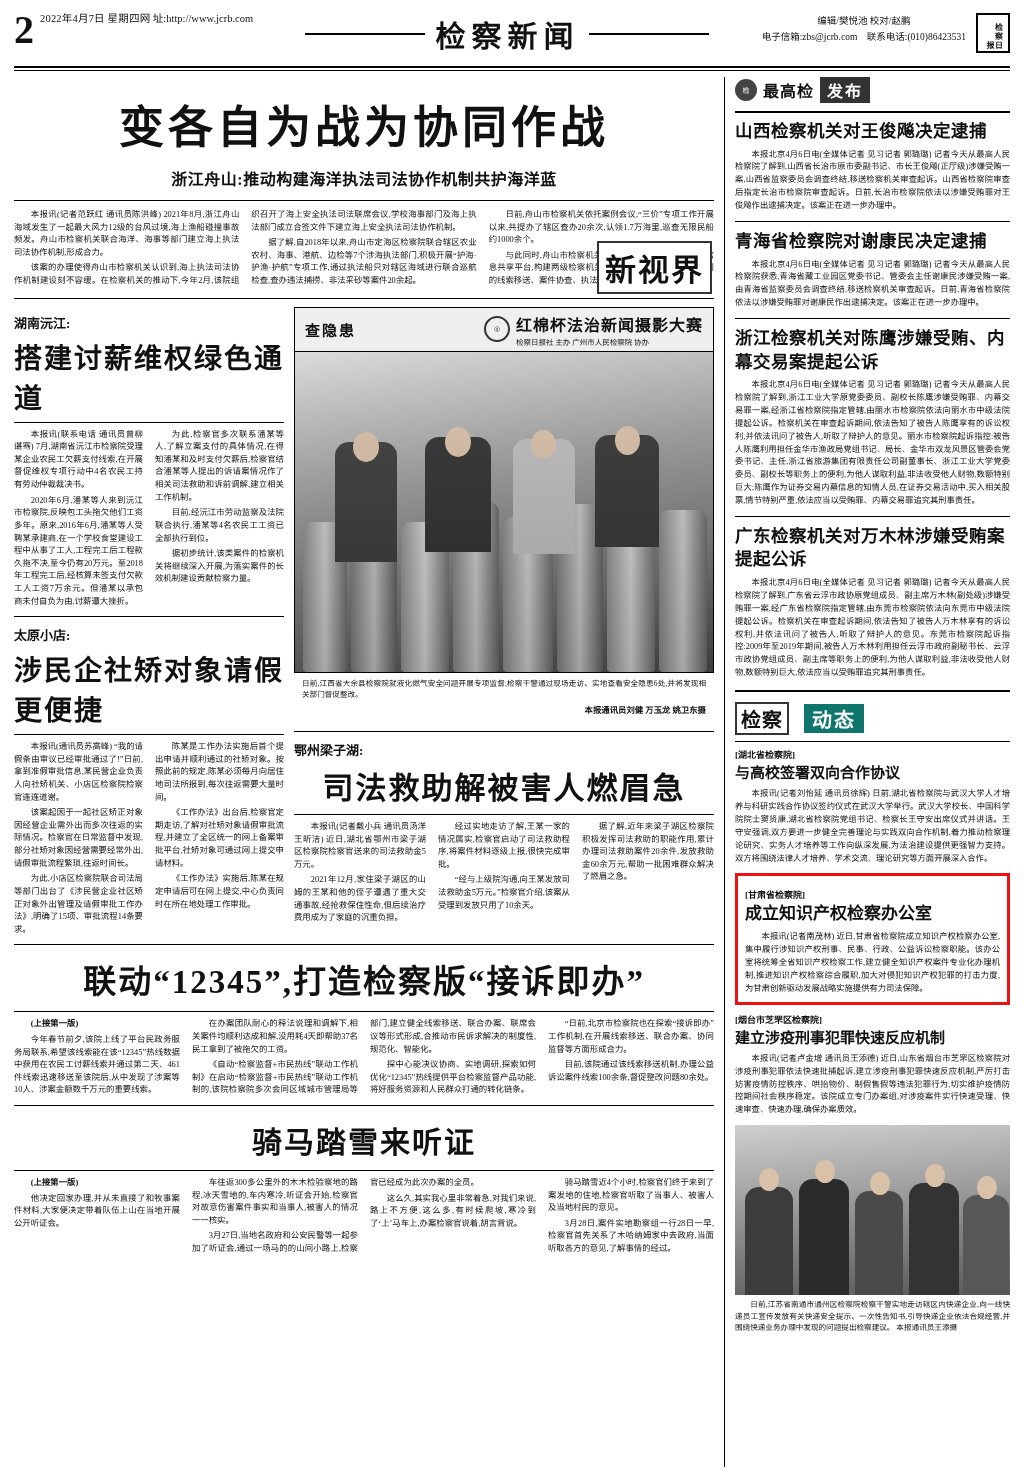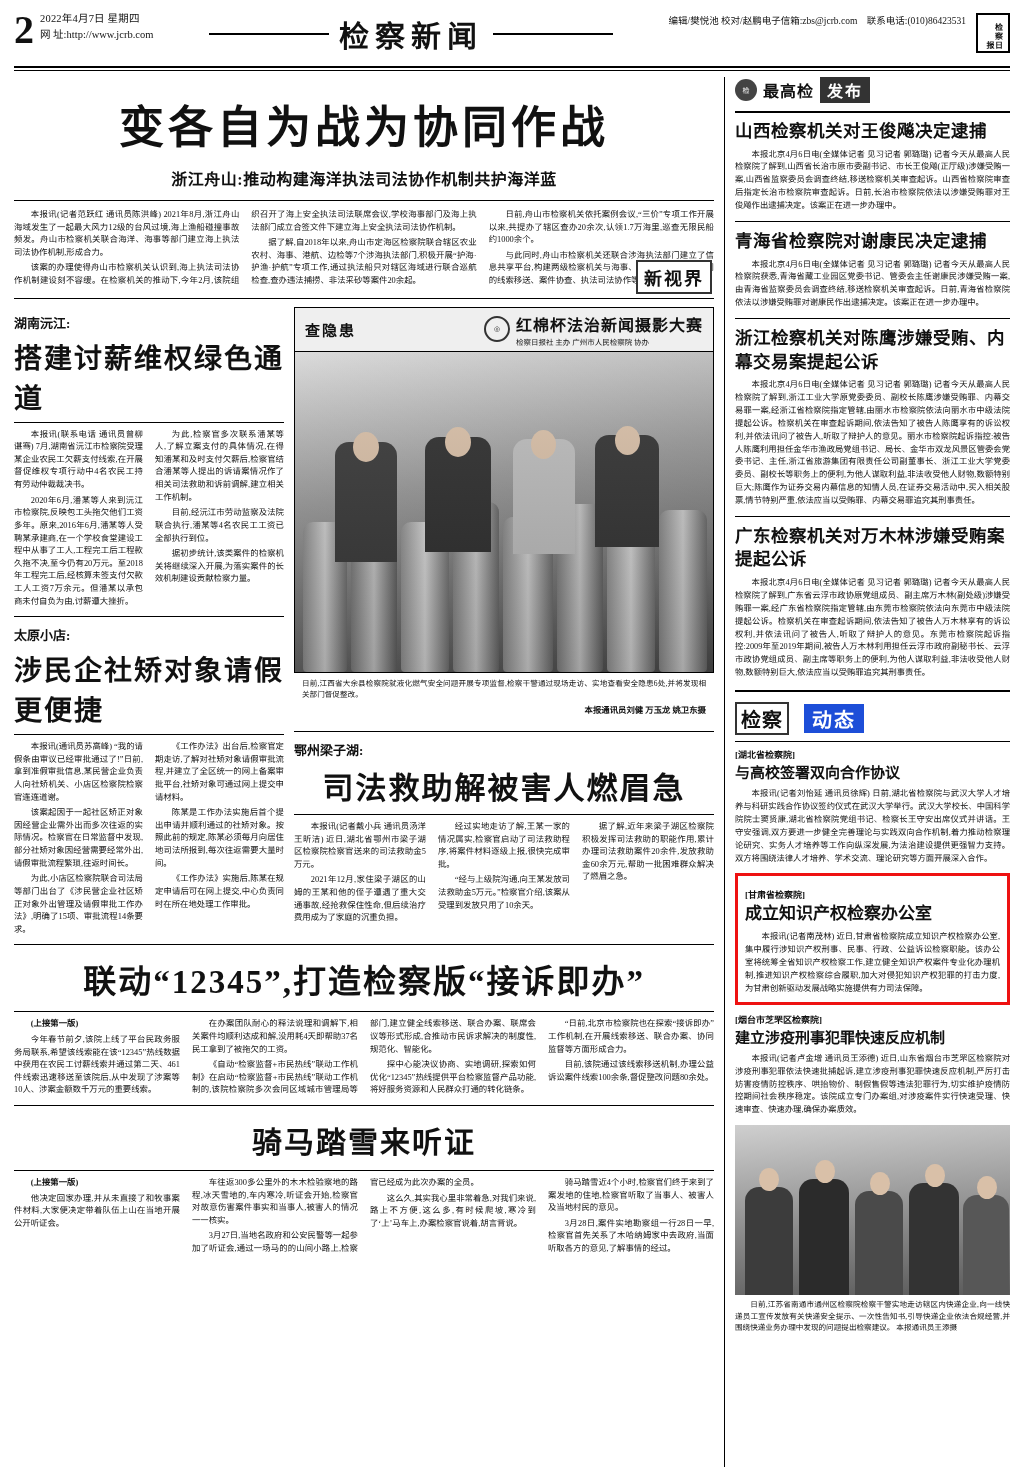--- a/index.html
+++ b/index.html
@@ -12,32 +12,32 @@
     overflow: hidden;
   }
   .page { width: 1024px; height: 1473px; position: relative; padding: 8px 14px; }
 
   
   .masthead { display: flex; align-items: flex-start; height: 56px; position: relative; }
   .page-num {
     font-size: 40px; font-weight: bold; line-height: 1;
     font-family: "Liberation Serif", serif; padding-right: 6px; padding-top: 2px;
   }
-  .mast-left { display: flex; flex-direction: column; justify-content: center; font-size: 10.5px; line-height: 1.55; padding-top: 3px; }
+  .mast-left { display: flex; flex-direction: row; justify-content: center; font-size: 10.5px; line-height: 1.55; padding-top: 3px; }
   .mast-left .l1 { letter-spacing: .2px; }
   .mast-title-wrap { flex: 1; display: flex; align-items: center; justify-content: center; position: relative; padding-top: 4px;}
   .mast-title {
     font-size: 30px; font-weight: bold; letter-spacing: 6px;
     font-family: "Liberation Serif", serif;
   }
   .mast-rule-l, .mast-rule-r { height: 2px; background: #000; width: 120px; }
   .mast-rule-l { margin-right: 10px; }
   .mast-rule-r { margin-left: 10px; }
   .mast-right { font-size: 9.5px; line-height: 1.7; text-align: right; padding-top: 5px; display:flex; gap:10px; align-items:flex-start;}
-  .mast-right .cols { display:flex; flex-direction:row;text-align:center; }
+  .mast-right .cols { display:flex; flex-direction:column;text-align:center; }
   .mast-right .cols .r2 { white-space: nowrap; }
   .logo-box {
     width: 34px; height: 40px; border: 2px solid #000; display: flex;
     align-items: center; justify-content: center; font-size: 8px; line-height: 1.05;
     writing-mode: vertical-rl; letter-spacing: 1px; font-weight: bold; padding: 1px;
   }
   .mast-hr { border: 0; border-top: 2px solid #000; margin: 2px 0 0 0; }
   .mast-hr2 { border: 0; border-top: 1px solid #000; margin: 2px 0 6px 0; }
 
   
@@ -92,21 +92,21 @@
   .brand-t1 { font-size: 16px; font-weight: bold; letter-spacing: 1px; }
   .brand-t2 { font-size: 16px; font-weight: bold; color: #fff; background: #333; padding: 1px 7px; letter-spacing: 2px;}
   .rail-head { font-size: 17.5px; font-weight: bold; line-height: 1.35; margin: 7px 0 5px; letter-spacing: .5px;}
   .rail-body { font-size: 8.3px; line-height: 1.55; text-align: justify; text-indent: 2em; }
   .rail-hr { border: 0; border-top: 1px solid #000; margin: 8px 0; }
   .rail-tag { font-size: 9px; font-weight: bold; margin-top: 6px; }
   .rail-head-sm { font-size: 15px; font-weight: bold; line-height: 1.35; margin: 2px 0 5px; }
 
   .dyn-bar { display:flex; align-items:center; gap:15px; margin: 10px 0 6px;}
   .dyn-1 { font-size: 20px; font-weight: bold; letter-spacing: 1px; border: 2px solid #333; padding: 0 4px;}
-  .dyn-2 { font-size: 20px; font-weight: bold; color:#fff; background:#1d4ed8; padding: 0 8px; letter-spacing:2px;}
+  .dyn-2 { font-size: 20px; font-weight: bold; color:#fff; background:#0f766e; padding: 0 8px; letter-spacing:2px;}
 
   .highlight-box { border: 3px solid #e11; padding: 6px 7px; margin: 8px 0; }
 
   .rail-photo { height: 170px; margin-top: 8px; background: linear-gradient(160deg,#c9c9c9,#7d7d7d 60%,#565656); position:relative; overflow:hidden;}
   .rail-photo-cap { font-size:7.6px; line-height:1.5; text-align: justify; margin-top:4px; text-indent:2em;}
 
   
   .big-center-head { text-align:center; font-size: 33px; font-weight: bold; letter-spacing: 2px; margin: 10px 0 8px;}
   .big-center-head-2 { text-align:center; font-size: 30px; font-weight: bold; letter-spacing: 2px; margin: 12px 0 8px;}
   .cont-note { font-size: 8.4px; font-weight: bold; }
@@ -155,21 +155,21 @@
       <hr class="rule-thin">
 
       <div style="position:relative;">
         <div class="cols-3">
           <p class="art">本报讯(记者范跃红 通讯员陈洪峰) 2021年8月,浙江舟山海域发生了一起最大风力12级的台风过境,海上渔船碰撞事故频发。舟山市检察机关联合海洋、海事等部门建立海上执法司法协作机制,形成合力。</p>
           <p class="art">该案的办理使得舟山市检察机关认识到,海上执法司法协作机制建设刻不容缓。在检察机关的推动下,今年2月,该院组织召开了海上安全执法司法联席会议,学校海事部门及海上执法部门成立合签文件下建立海上安全执法司法协作机制。</p>
           <p class="art">据了解,自2018年以来,舟山市定海区检察院联合辖区农业农村、海事、港航、边检等7个涉海执法部门,积极开展“护海·护渔·护航”专项工作,通过执法船只对辖区海域进行联合巡航检查,查办违法捕捞、非法采砂等案件20余起。</p>
           <p class="art">日前,舟山市检察机关依托案例会议,“三价”专项工作开展以来,共提办了辖区查办20余次,认领1.7万海里,巡查无限民船约1000余个。</p>
           <p class="art">与此同时,舟山市检察机关还联合涉海执法部门建立了信息共享平台,构建两级检察机关与海事、渔业等行政部门之间的线索移送、案件协查、执法司法协作等相关机制。</p>
         </div>
-        <div style="position:absolute; right:2px; bottom:-4px; font-size:18px; font-weight:bold; border:2px solid #333; padding:2px 6px; background:#fff; letter-spacing:2px;">新视界</div>
+        <div style="position:absolute; right:2px; bottom:-4px; font-size:31px; font-weight:bold; border:2px solid #333; padding:2px 6px; background:#fff; letter-spacing:2px;">新视界</div>
       </div>
 
       <hr class="hr-solid">
 
       <div style="display:flex; gap:10px;">
         <div style="width:270px;">
           <div class="kicker">湖南沅江:</div>
           <div class="sub-head">搭建讨薪维权绿色通道</div>
           <hr style="border:0;border-top:1px solid #000;margin:4px 0 6px;">
           <div class="cols-2">
@@ -182,22 +182,22 @@
 
           <hr class="hr-solid">
 
           <div class="kicker">太原小店:</div>
           <div class="sub-head">涉民企社矫对象请假更便捷</div>
           <hr style="border:0;border-top:1px solid #000;margin:4px 0 6px;">
           <div class="cols-2">
             <p class="art">本报讯(通讯员苏高峰) “我的请假条由审议已经审批通过了!”日前,拿到准假审批信息,某民营企业负责人向社矫机关、小店区检察院检察官连连道谢。</p>
             <p class="art">该案起因于一起社区矫正对象因经营企业需外出而多次往返的实际情况。检察官在日常监督中发现,部分社矫对象因经营需要经常外出,请假审批流程繁琐,往返时间长。</p>
             <p class="art">为此,小店区检察院联合司法局等部门出台了《涉民营企业社区矫正对象外出管理及请假审批工作办法》,明确了15项、审批流程14条要求。</p>
+            <p class="art">陈某是工作办法实施后首个提出申请并顺利通过的社矫对象。按照此前的规定,陈某必须每月向居住地司法所报到,每次往返需要大量时间。</p>
             <p class="art">《工作办法》出台后,检察官定期走访,了解对社矫对象请假审批流程,并建立了全区统一的网上备案审批平台,社矫对象可通过网上提交申请材料。</p>
-            <p class="art">陈某是工作办法实施后首个提出申请并顺利通过的社矫对象。按照此前的规定,陈某必须每月向居住地司法所报到,每次往返需要大量时间。</p>
             <p class="art">《工作办法》实施后,陈某在规定申请后可在网上提交,中心负责同时在所在地处理工作审批。</p>
           </div>
         </div>
 
         <div style="width:420px;">
           <div class="photo-block">
             <div class="photo-banner">
               <div class="lft">查隐患</div>
               <div class="rgt">
                 <div class="medal">◎</div>

